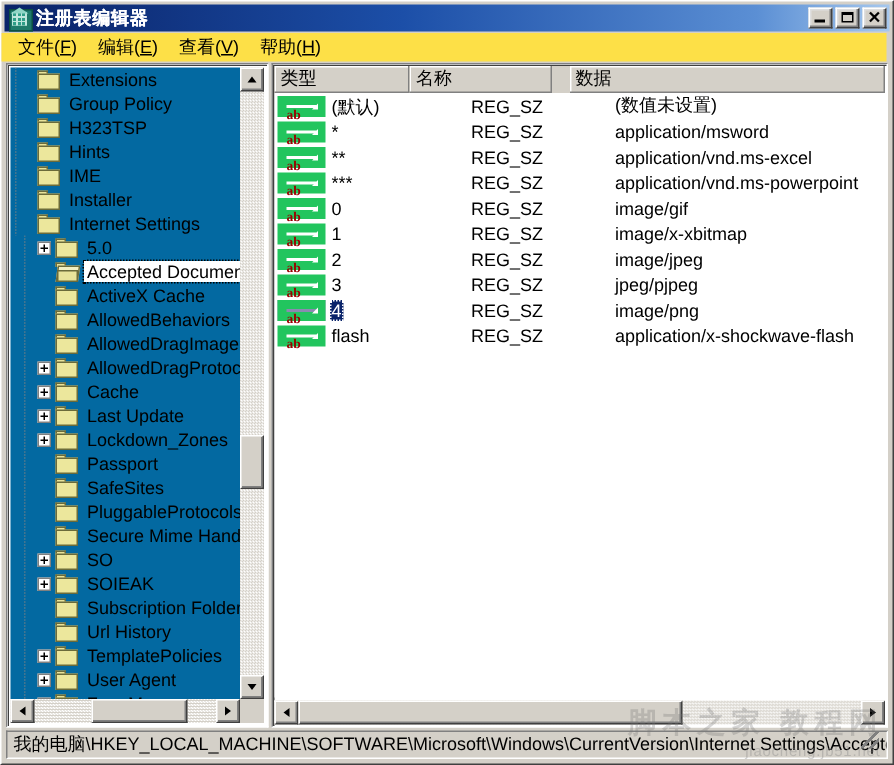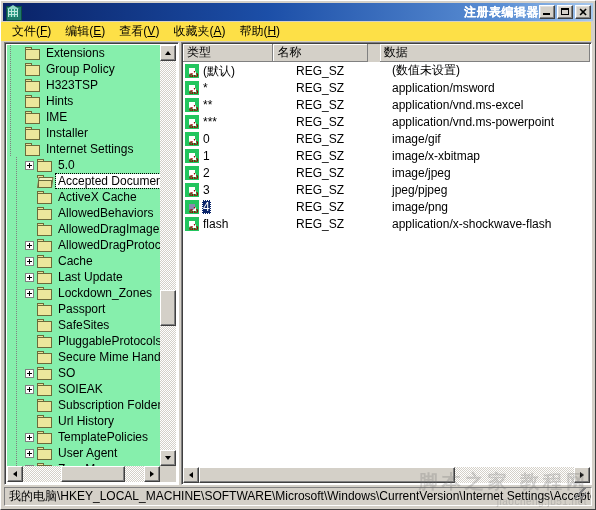--- a/index.html
+++ b/index.html
@@ -85,21 +85,20 @@
   }
   .title-text {
     color: #ffffff;
     font-size: 12px;
     font-weight: bold;
     letter-spacing: 0.5px;
     white-space: nowrap;
     flex: 1 1 auto;
     overflow: hidden;
     text-shadow: 0 0 0 #fff;
-    text-align: right;
   }
   .title-buttons {
     display: flex;
     gap: 2px;
     flex: 0 0 auto;
   }
   .tbtn {
     width: 16px; height: 14px;
     background: #d4d0c8;
     border: 1px solid #ffffff;
@@ -165,21 +164,21 @@
   .pane-left { left: 0; width: 175px; }
   .pane-right { left: 177px; width: 411px; }
 
   
   .tree-viewport {
     position: absolute;
     left: 2px; top: 2px;
     width: 155px;
     height: 422px;
     overflow: hidden;
-    background: #86efac;
+    background: #0369a1;
   }
   .tree-row {
     height: 16px;
     display: flex;
     align-items: center;
     white-space: nowrap;
     font-size: 12px;
     color: #000;
     cursor: default;
     position: relative;
@@ -354,25 +353,25 @@
     height: 17px;
     display: flex;
     align-items: center;
     font-size: 12px;
     color: #000;
     white-space: nowrap;
     cursor: default;
   }
   .lv-icon {
     flex: 0 0 auto;
-    width: 14px; height: 14px;
+    width: 32px; height: 14px;
     margin: 0 3px 0 2px;
     position: relative;
     background: #ffffff;
-    border: 4px solid #22c55e;
+    border: 6px solid #22c55e;
     box-sizing: border-box;
   }
   .lv-icon .ab {
     position: absolute;
     left: 0; top: -1px;
     width: 11px;
     font-size: 9px;
     font-weight: bold;
     color: #9a0000;
     line-height: 14px;
@@ -474,21 +473,20 @@
         <div class="tbtn tbtn-close">
             <span class="g">✕</span>
           </div>
       </div>
     </div>
 
     <div class="menubar" id="menubar">
         <div class="menu-item"><span>文件(<u>F</u>)</span></div>
         <div class="menu-item"><span>编辑(<u>E</u>)</span></div>
         <div class="menu-item"><span>查看(<u>V</u>)</span></div>
-        <div class="menu-item"><span>收藏夹(<u>A</u>)</span></div>
         <div class="menu-item"><span>帮助(<u>H</u>)</span></div>
       </div>
 
     <div class="panes">
 
       <div class="pane pane-left">
         <div class="tree-viewport" id="treeview">
             <div class="tree-row">
               <span class="indent" style="width:6px">
                 <span class="dotline" style="left:3px"></span>

